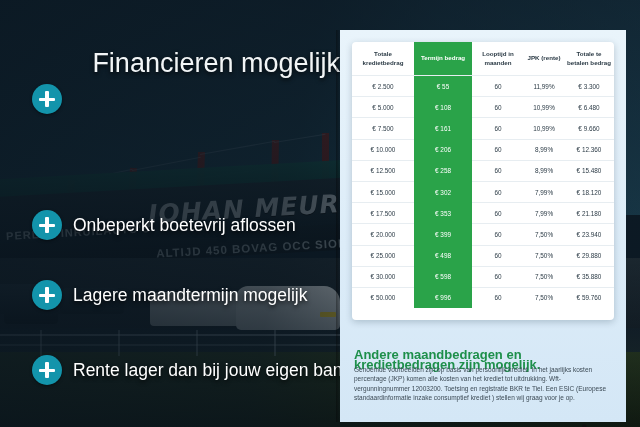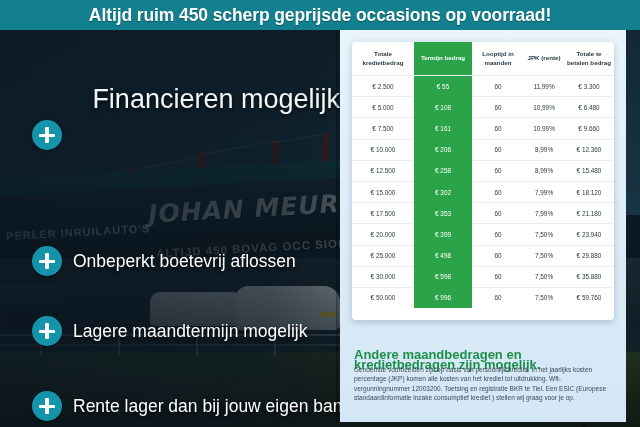--- a/index.html
+++ b/index.html
@@ -39,21 +39,21 @@
   .scrim{position:absolute;inset:0;background:
        linear-gradient(100deg, rgba(10,22,32,.86) 0%, rgba(10,22,32,.74) 45%, rgba(10,22,32,.55) 62%, rgba(10,22,32,.30) 100%);}
 
   
   .banner{position:absolute;left:0;top:0;width:640px;height:30px;
        background:#12808f;display:flex;align-items:center;justify-content:center;z-index:6;}
   .banner-text{color:#ffffff;font-size:17.5px;font-weight:700;letter-spacing:-.1px;
        text-shadow:0 1px 1px rgba(0,0,0,.35);white-space:nowrap;}
 
   
-  .left{position:absolute;left:0;top:30px;width:345px;height:326px;z-index:5;margin-top:36px;}
+  .left{position:absolute;left:0;top:30px;width:345px;height:326px;z-index:5;}
   .headline{position:absolute;left:28px;top:18px;width:312px;text-align:right;}
   .h-line1{color:#f2f5f6;font-size:27px;line-height:31px;font-weight:400;
        text-shadow:0 2px 4px rgba(0,0,0,.75);}
   .h-line2{color:#ffffff;font-size:27px;line-height:33px;font-weight:700;
        text-shadow:0 2px 4px rgba(0,0,0,.75);}
 
   .bullet{position:absolute;display:flex;align-items:center;gap:11px;left:32px;}
   .b1{top:180px;} .b2{top:250px;} .b3{top:325px;}
   .bullet-label{color:#ffffff;font-size:17.5px;font-weight:400;white-space:nowrap;
        text-shadow:0 2px 4px rgba(0,0,0,.85);}
@@ -137,23 +137,20 @@
     <div class="railing" style="left:0px;top:334px;width:345px;"></div>
     <div class="railing" style="left:0px;top:344px;width:345px;opacity:.6;"></div>
     <div class="post" style="left:40px;top:330px;height:26px;"></div>
     <div class="post" style="left:118px;top:330px;height:26px;"></div>
     <div class="post" style="left:196px;top:330px;height:26px;"></div>
     <div class="post" style="left:274px;top:330px;height:26px;"></div>
 
     <div class="scrim"></div>
   </div>
 
-  <div class="banner">
-    <span class="banner-text">Altijd ruim 450 scherp geprijsde occasions op voorraad!</span>
-  </div>
 
   <div class="left">
 
     <div class="plus plus-hero"></div>
 
     <div class="headline">
       <div class="h-line1">Financieren mogelijk</div>
     </div>
 
     <div class="bullet b1">

